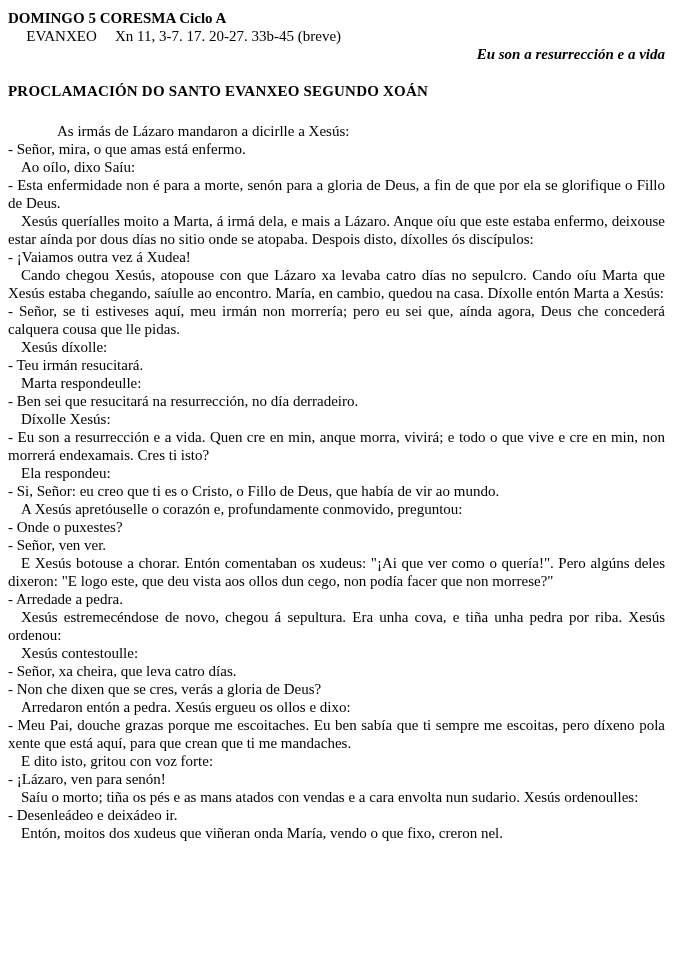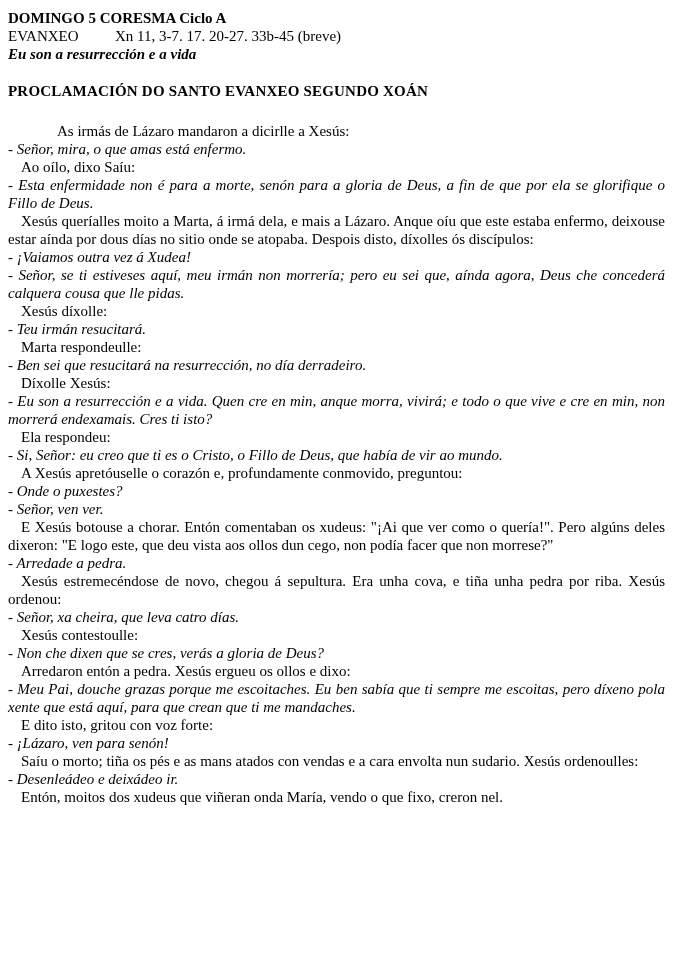--- a/index.html
+++ b/index.html
@@ -21,45 +21,46 @@
     width: 687px;
     height: 970px;
     padding: 9px 22px 0 8px;
   }
   .header-line1 {
     font-weight: bold;
   }
   .header-line2 .reading-label {
     display: inline-block;
     width: 107px;
+    text-align: center;
   }
   .header-line3 {
     font-weight: bold;
     font-style: italic;
+    text-align: right;
   }
   .doc-title {
     width: 584px;
     font-weight: bold;
     margin-top: 19px;
     margin-bottom: 22px;
     letter-spacing: 0.2px;
   }
   .para {
     text-align: justify;
     margin: 0;
   }
   .para.opening {
     text-indent: 49px;
   }
   .para.narration {
     text-indent: 13px;
   }
   .para.speech {
     text-indent: 0;
-    font-style: italic;
   }
 </style>
 </head>
 <body>
 
 <div class="page">
 
   <div class="header">
     <div class="header-line1">DOMINGO 5 CORESMA Ciclo A</div>
     <div class="header-line2">
@@ -71,37 +72,38 @@
   <div class="doc-title">PROCLAMACIÓN DO SANTO EVANXEO SEGUNDO XOÁN</div>
 
   <div class="body-text">
 
   <div class="para opening">As irmás de Lázaro mandaron a dicirlle a Xesús:</div>
       <div class="para speech">- Señor, mira, o que amas está enfermo.</div>
       <div class="para narration">Ao oílo, dixo Saíu:</div>
       <div class="para speech">- Esta enfermidade non é para a morte, senón para a gloria de Deus, a fin de que por ela se glorifique o Fillo de Deus.</div>
       <div class="para narration">Xesús queríalles moito a Marta, á irmá dela, e mais a Lázaro. Anque oíu que este estaba enfermo, deixouse estar aínda por dous días no sitio onde se atopaba. Despois disto, díxolles ós discípulos:</div>
       <div class="para speech">- ¡Vaiamos outra vez á Xudea!</div>
+      <div class="para narration">Cando chegou Xesús, atopouse con que Lázaro xa levaba catro días no sepulcro. Cando oíu Marta que Xesús estaba chegando, saíulle ao encontro. María, en cambio, quedou na casa. Díxolle entón Marta a Xesús:</div>
       <div class="para speech">- Señor, se ti estiveses aquí, meu irmán non morrería; pero eu sei que, aínda agora, Deus che concederá calquera cousa que lle pidas.</div>
       <div class="para narration">Xesús díxolle:</div>
       <div class="para speech">- Teu irmán resucitará.</div>
       <div class="para narration">Marta respondeulle:</div>
       <div class="para speech">- Ben sei que resucitará na resurrección, no día derradeiro.</div>
       <div class="para narration">Díxolle Xesús:</div>
       <div class="para speech">- Eu son a resurrección e a vida. Quen cre en min, anque morra, vivirá; e todo o que vive e cre en min, non morrerá endexamais. Cres ti isto?</div>
       <div class="para narration">Ela respondeu:</div>
       <div class="para speech">- Si, Señor: eu creo que ti es o Cristo, o Fillo de Deus, que había de vir ao mundo.</div>
       <div class="para narration">A Xesús apretóuselle o corazón e, profundamente conmovido, preguntou:</div>
       <div class="para speech">- Onde o puxestes?</div>
       <div class="para speech">- Señor, ven ver.</div>
       <div class="para narration">E Xesús botouse a chorar. Entón comentaban os xudeus: "¡Ai que ver como o quería!". Pero algúns deles dixeron: "E logo este, que deu vista aos ollos dun cego, non podía facer que non morrese?"</div>
       <div class="para speech">- Arredade a pedra.</div>
       <div class="para narration">Xesús estremecéndose de novo, chegou á sepultura. Era unha cova, e tiña unha pedra por riba. Xesús ordenou:</div>
+      <div class="para narration">Xesús contestoulle:</div>
       <div class="para speech">- Señor, xa cheira, que leva catro días.</div>
-      <div class="para narration">Xesús contestoulle:</div>
       <div class="para speech">- Non che dixen que se cres, verás a gloria de Deus?</div>
       <div class="para narration">Arredaron entón a pedra. Xesús ergueu os ollos e dixo:</div>
       <div class="para speech">- Meu Pai, douche grazas porque me escoitaches. Eu ben sabía que ti sempre me escoitas, pero díxeno pola xente que está aquí, para que crean que ti me mandaches.</div>
       <div class="para narration">E dito isto, gritou con voz forte:</div>
       <div class="para speech">- ¡Lázaro, ven para senón!</div>
       <div class="para narration">Saíu o morto; tiña os pés e as mans atados con vendas e a cara envolta nun sudario. Xesús ordenoulles:</div>
       <div class="para speech">- Desenleádeo e deixádeo ir.</div>
       <div class="para narration">Entón, moitos dos xudeus que viñeran onda María, vendo o que fixo, creron nel.</div>
     </div>
 

